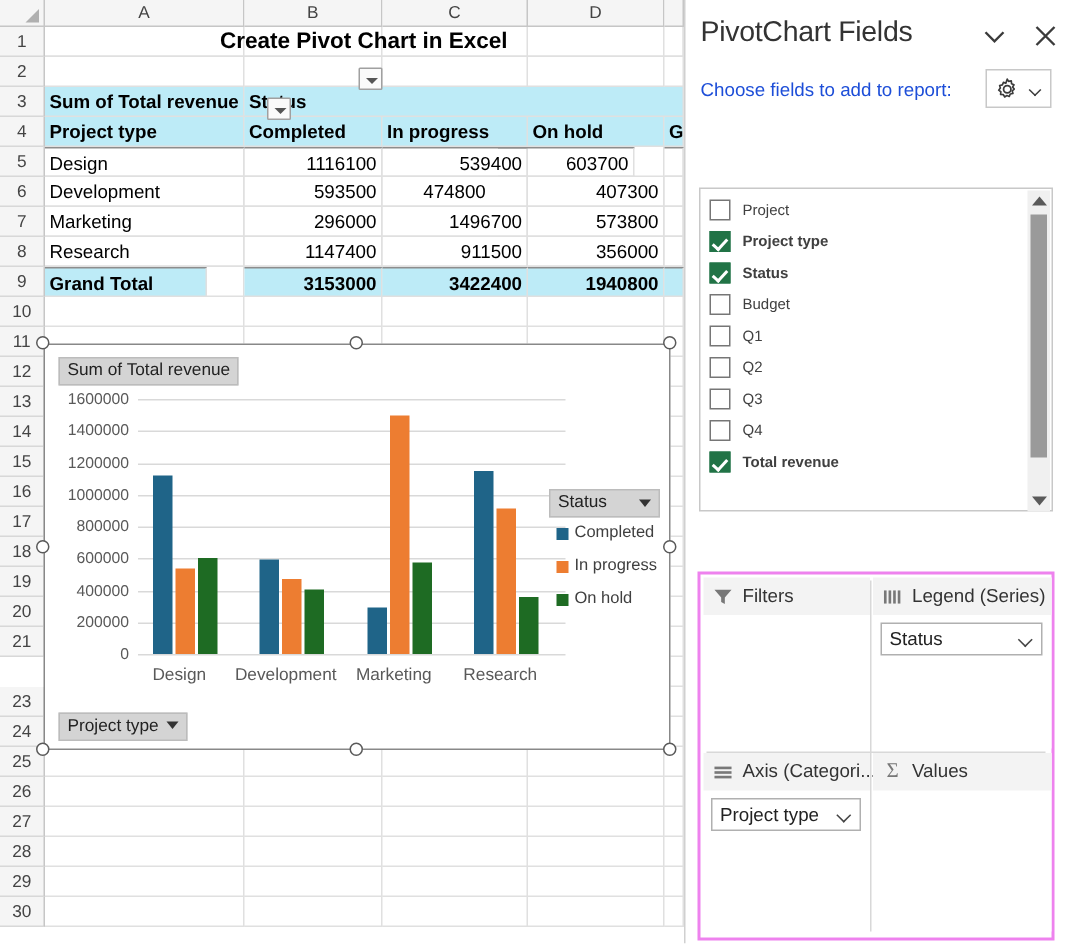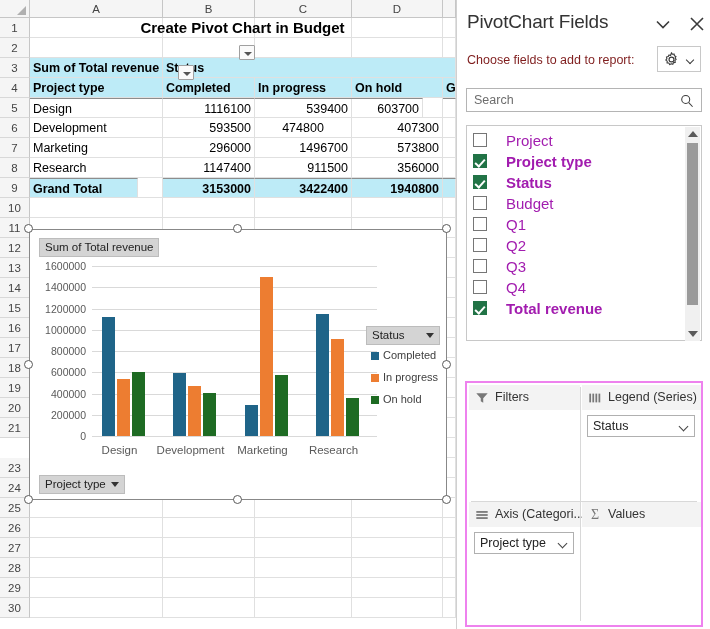--- a/index.html
+++ b/index.html
@@ -151,21 +151,21 @@
     position: absolute; left: 10px; top: 11px;
     font-size: 19px; color: #333;
     letter-spacing: -0.2px;
   }
   .pane-icon-btn {
     position: absolute; width: 24px; height: 24px;
     cursor: pointer;
   }
   #choose-lbl {
     position: absolute; left: 10px; top: 53px;
-    font-size: 12.5px; color: #7f1d1d;
+    font-size: 12.5px; color: #1d4ed8;
   }
   #gear-btn {
     position: absolute; right: 9px; top: 46px;
     width: 44px; height: 26px;
     border: 1px solid #c8c8c8;
     background: #fff;
   }
   #search-box {
     position: absolute; left: 9px; top: 88px;
     width: 236px; height: 24px;
@@ -198,23 +198,22 @@
   .cbox.checked::after {
     content: "";
     position: absolute; left: 3px; top: 2px;
     width: 4px; height: 8px;
     border: solid #fff;
     border-width: 0 2px 2px 0;
     transform: rotate(42deg);
   }
   .field-lbl {
     position: absolute; left: 28px; top: 2px;
-    font-size: 15px; color: #a21caf;
+    font-size: 10px; color: #404040;
     line-height: 17px;
-    margin-left: 11px;
   }
   .field-lbl.b { font-weight: bold; }
   #flist-scroll {
     position: absolute; right: 1px; top: 1px;
     width: 15px; height: 214px;
     background: #f0f0f0;
   }
   #flist-thumb {
     position: absolute; left: 2px; top: 16px;
     width: 11px; height: 162px;
@@ -465,21 +464,21 @@
         <div class="gridcell " style="left: 30px; width: 133px; top: 578px;"></div>
         <div class="gridcell " style="left: 163px; width: 92px; top: 578px;"></div>
         <div class="gridcell " style="left: 255px; width: 97px; top: 578px;"></div>
         <div class="gridcell " style="left: 352px; width: 91px; top: 578px;"></div>
         <div class="gridcell " style="left: 443px; width: 13px; top: 578px;"></div>
         <div class="gridcell " style="left: 30px; width: 133px; top: 598px;"></div>
         <div class="gridcell " style="left: 163px; width: 92px; top: 598px;"></div>
         <div class="gridcell " style="left: 255px; width: 97px; top: 598px;"></div>
         <div class="gridcell " style="left: 352px; width: 91px; top: 598px;"></div>
         <div class="gridcell " style="left: 443px; width: 13px; top: 598px;"></div>
-        <div class="gridcell c-title" style="left: 30px; width: 426px; top: 18px;">Create Pivot Chart in Budget</div>
+        <div class="gridcell c-title" style="left: 30px; width: 426px; top: 18px;">Create Pivot Chart in Excel</div>
         <div class="gridcell c-blue c-bold" style="left: 30px; width: 133px; top: 58px;">Sum of Total revenue</div>
         <div class="gridcell c-blue c-bold" style="left: 163px; width: 293px; top: 58px;">Status</div>
         <div class="gridcell c-blue c-bold" style="left: 30px; width: 133px; top: 78px;">Project type</div>
         <div class="gridcell c-blue c-bold" style="left: 163px; width: 92px; top: 78px;">Completed</div>
         <div class="gridcell c-blue c-bold" style="left: 255px; width: 97px; top: 78px;">In progress</div>
         <div class="gridcell c-blue c-bold" style="left: 352px; width: 91px; top: 78px;">On hold</div>
         <div class="gridcell c-blue c-bold" style="left: 443px; width: 13px; top: 78px;">G</div>
         <div class="gridcell  c-topline" style="left: 30px; width: 133px; top: 98px;">Design</div>
         <div class="gridcell c-right c-topline" style="left: 163px; width: 92px; top: 98px;">1116100</div>
         <div class="gridcell c-right c-topline" style="left: 255px; width: 97px; top: 98px;">539400</div>
@@ -609,27 +608,20 @@
       <svg width="19" height="19" viewBox="0 0 24 24" style="position:absolute;left:4px;top:3px;" aria-hidden="true">
         <circle cx="12" cy="12" r="3.1" fill="none" stroke="#3b3b3b" stroke-width="1.5"></circle>
         <path d="M12 3.4 L13.1 5.4 L15.4 5.0 L15.6 7.3 L17.7 8.2 L16.5 10.1 L17.9 11.9
                  L16.2 13.4 L16.8 15.6 L14.5 16.0 L13.7 18.1 L11.7 17.3 L9.8 18.5
                  L8.7 16.5 L6.4 16.4 L6.6 14.1 L4.8 12.8 L6.2 11.0 L5.6 8.8
                  L7.9 8.3 L8.8 6.2 L10.8 7.0 Z" fill="none" stroke="#3b3b3b" stroke-width="1.4" stroke-linejoin="round"></path>
       </svg>
       <div style="position:absolute;right:7px;top:10px;width:6px;height:6px;border-right:1.3px solid #3b3b3b;border-bottom:1.3px solid #3b3b3b;transform:rotate(45deg);"></div>
     </div>
 
-    <div id="search-box">
-      <div id="search-ph">Search</div>
-      <svg width="16" height="16" viewBox="0 0 20 20" style="position:absolute;right:6px;top:4px;" aria-hidden="true">
-        <circle cx="8.4" cy="8.0" r="5.0" fill="none" stroke="#3b3b3b" stroke-width="1.3"></circle>
-        <path d="M12.2 12.0 L17 17.2" stroke="#3b3b3b" stroke-width="1.3"></path>
-      </svg>
-    </div>
 
     <div id="fieldlist">
       <div id="fieldrows">
           <div class="field-row" style="top: 4px;">
             <div class="cbox"></div>
             <div class="field-lbl">Project</div>
           </div>
           <div class="field-row" style="top: 25px;">
             <div class="cbox checked"></div>
             <div class="field-lbl b">Project type</div>

